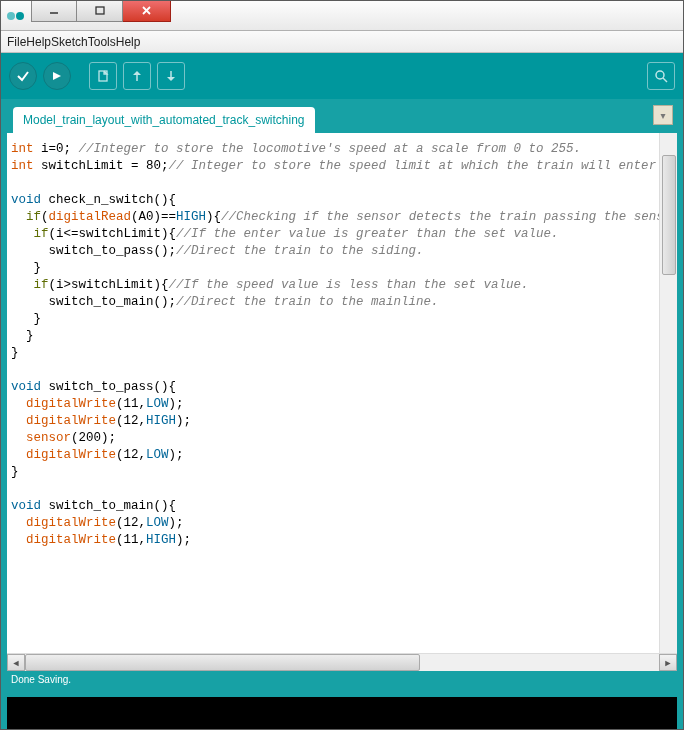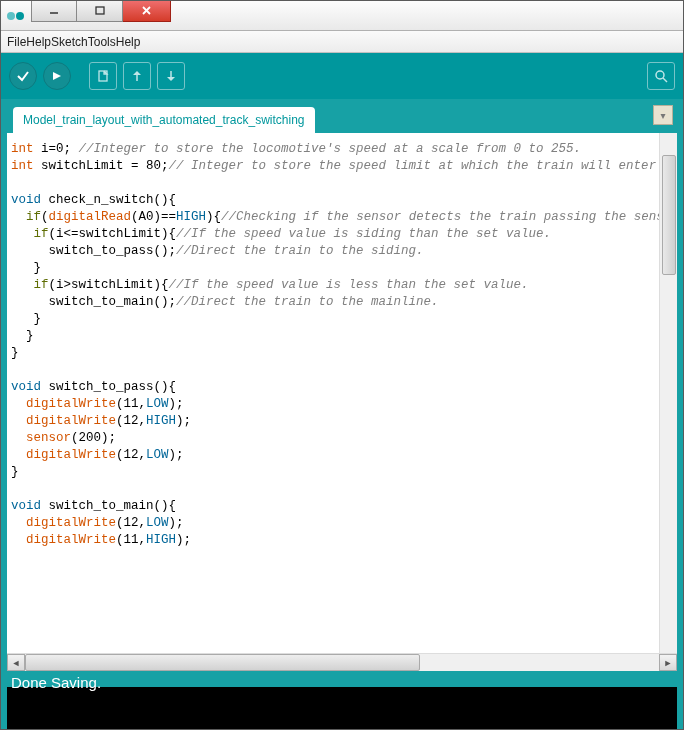--- a/index.html
+++ b/index.html
@@ -30,21 +30,21 @@
 .k-void{color:#006699;}
 .k-comment{color:#808080;font-style:italic;}
 .k-blue{color:#006699;}
 .k-kw{color:#5e6d03;}
 .vscroll{position:absolute;right:0;top:0;width:18px;height:calc(100% - 18px);background:#f0f0f0;border-left:1px solid #ddd;}
 .vthumb{position:absolute;top:22px;left:2px;width:14px;height:120px;background:linear-gradient(to right,#e9e9e9,#cfcfcf);border:1px solid #aaa;border-radius:2px;}
 .hscroll{position:absolute;bottom:0;left:0;height:18px;width:calc(100%);background:#f0f0f0;border-top:1px solid #ddd;display:flex;align-items:center;}
 .harrow{width:18px;height:17px;background:linear-gradient(#f3f3f3,#d9d9d9);border:1px solid #aaa;display:flex;align-items:center;justify-content:center;color:#555;font-size:9px;}
 .htrack{flex:1;position:relative;height:17px;}
 .hthumb{position:absolute;left:0;top:0;height:17px;width:395px;background:linear-gradient(#eeeeee,#d2d2d2);border:1px solid #aaa;border-radius:2px;}
-.status { height: 16px; background: #17a1a5; color: #fff; padding: 3px 10px; font-size: 15px; }
+.status { height: 26px; background: #17a1a5; color: #fff; padding: 3px 10px; font-size: 10px; }
 .console { height: 60px; background: #000000; border-left:6px solid #17a1a5; border-right:6px solid #17a1a5;}
 svg{display:block;}
 </style>
 </head>
 <body>
 
 <div class="titlebar">
   <div class="app-icon">
       <span></span>
       <span></span>
@@ -121,21 +121,21 @@
   <div class="dd-btn">▾</div>
 </div>
 
 <div class="editor-wrap">
   <div class="editor">
     <pre class="code" id="code-pre"><span class="k-type">int</span> i=0; <span class="k-comment">//Integer to store the locomotive's speed at a scale from 0 to 255.</span>
 <span class="k-type">int</span> switchLimit = 80;<span class="k-comment">// Integer to store the speed limit at which the train will enter the s</span>
 
 <span class="k-void">void</span> check_n_switch(){
   <span class="k-kw">if</span>(<span class="k-func">digitalRead</span>(A0)==<span class="k-blue">HIGH</span>){<span class="k-comment">//Checking if the sensor detects the train passing the sensored </span>
-   <span class="k-kw">if</span>(i&lt;=switchLimit){<span class="k-comment">//If the speed value is siding than the set value.</span>
+   <span class="k-kw">if</span>(i&lt;=switchLimit){<span class="k-comment">//If the enter value is greater than the set value.</span>
      switch_to_pass();<span class="k-comment">//Direct the train to the siding.</span>
    }
    <span class="k-kw">if</span>(i&gt;switchLimit){<span class="k-comment">//If the speed value is less than the set value.</span>
      switch_to_main();<span class="k-comment">//Direct the train to the mainline.</span>
    }
   }
 }
 
 <span class="k-void">void</span> switch_to_pass(){
   <span class="k-func">digitalWrite</span>(11,<span class="k-blue">LOW</span>);

